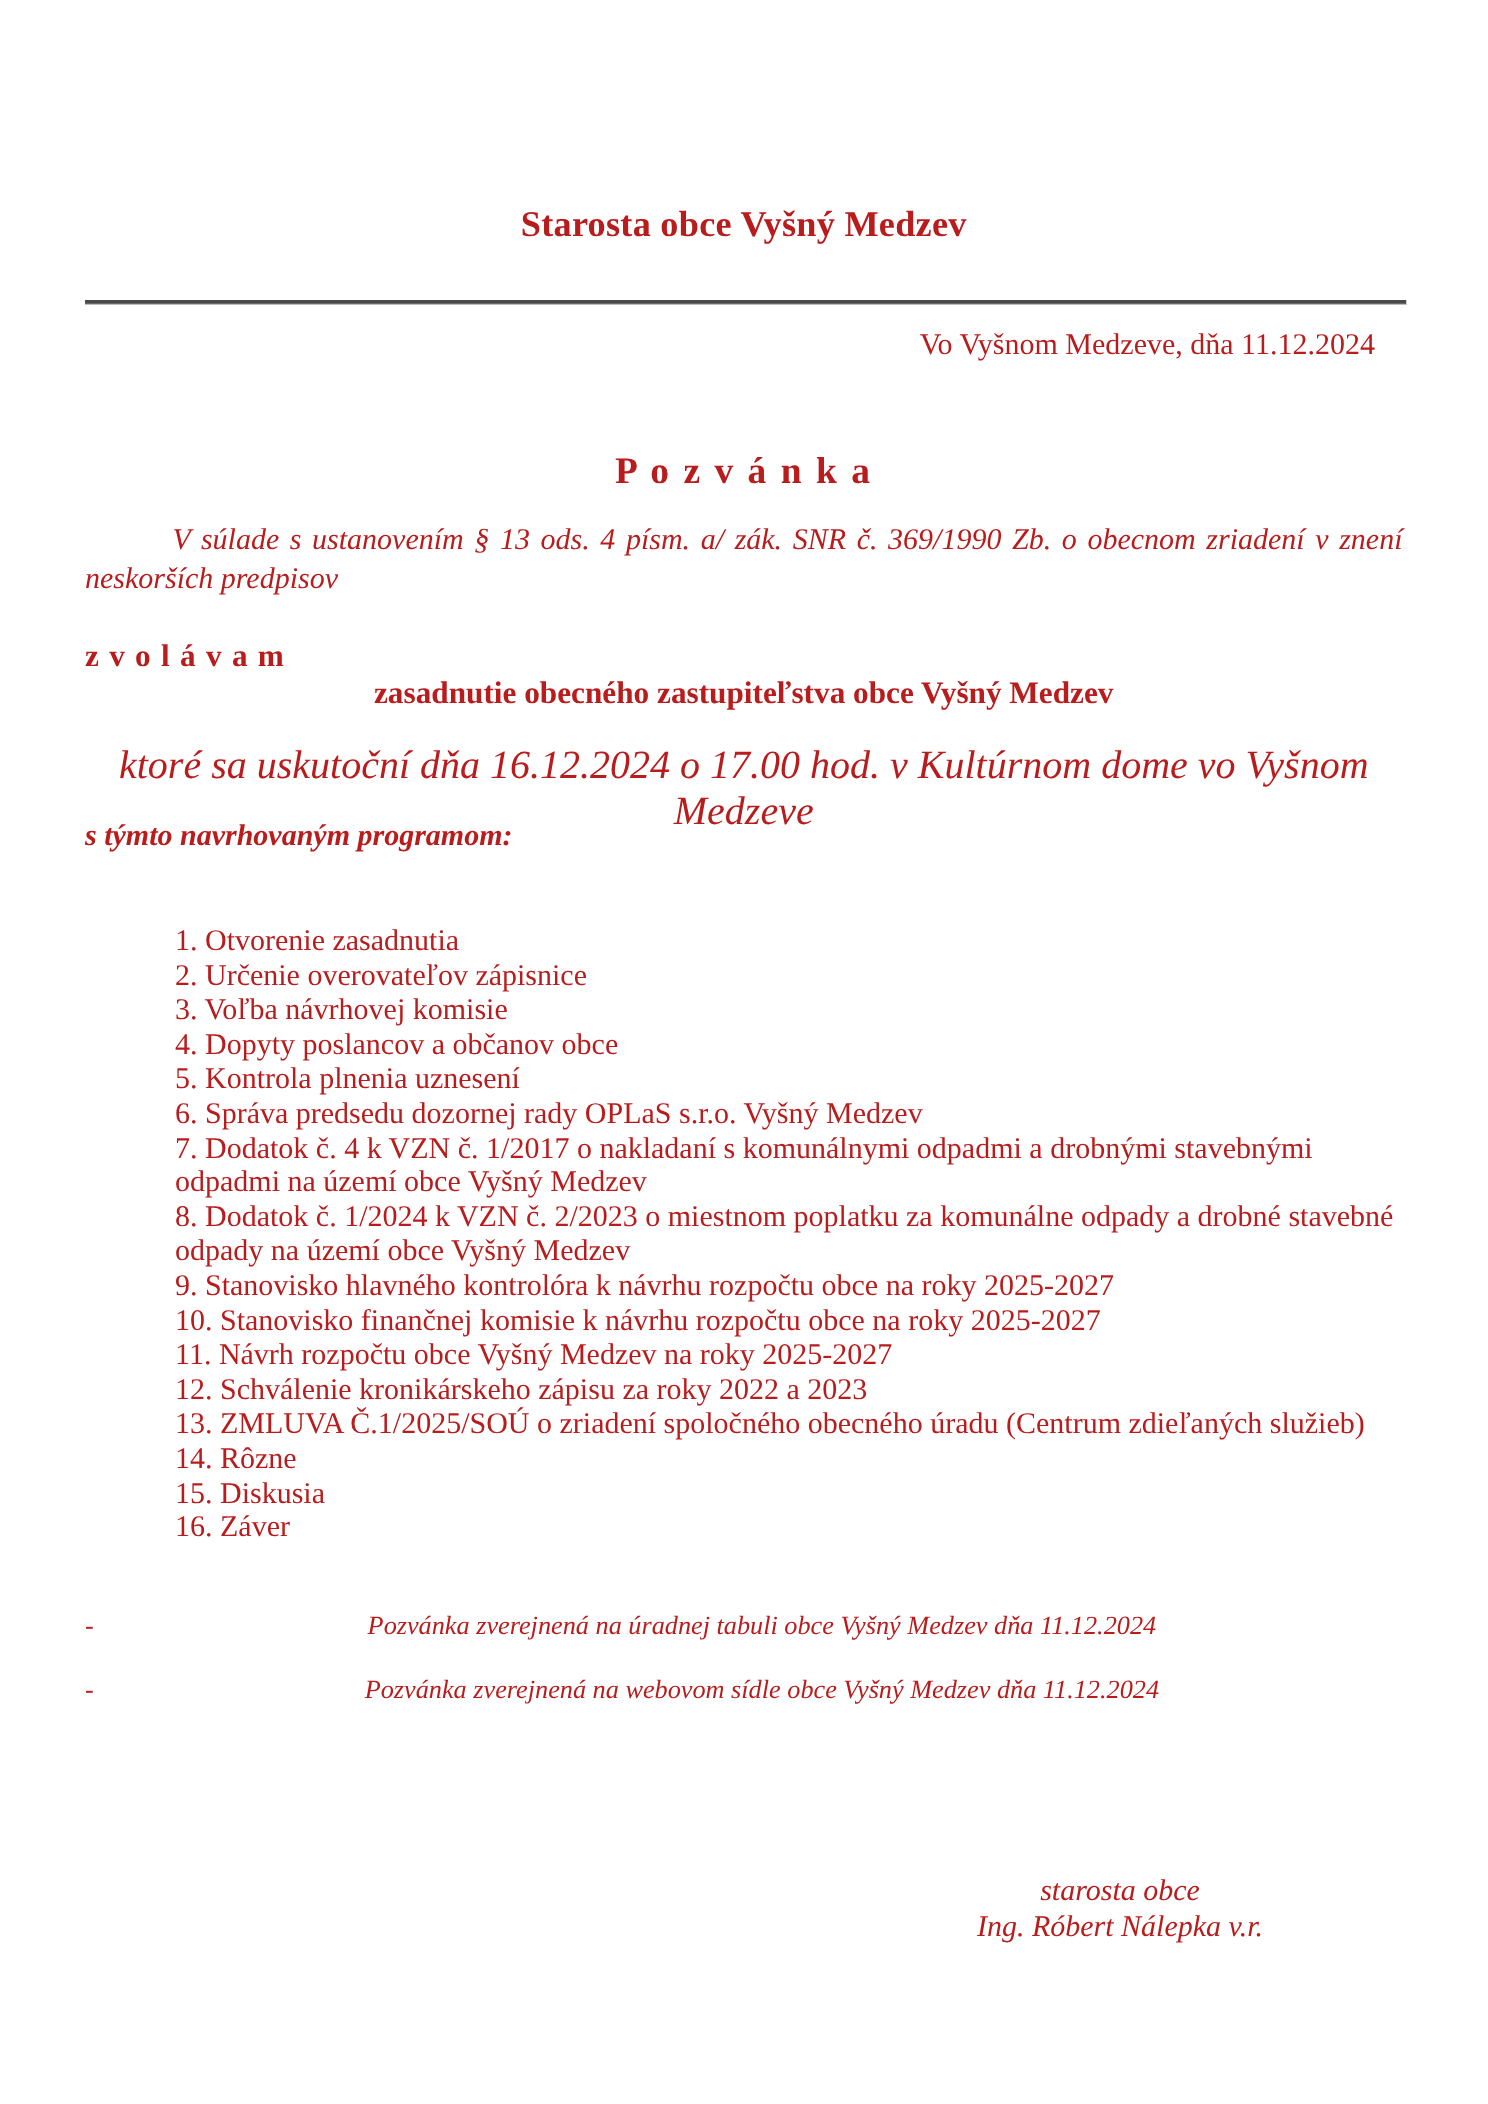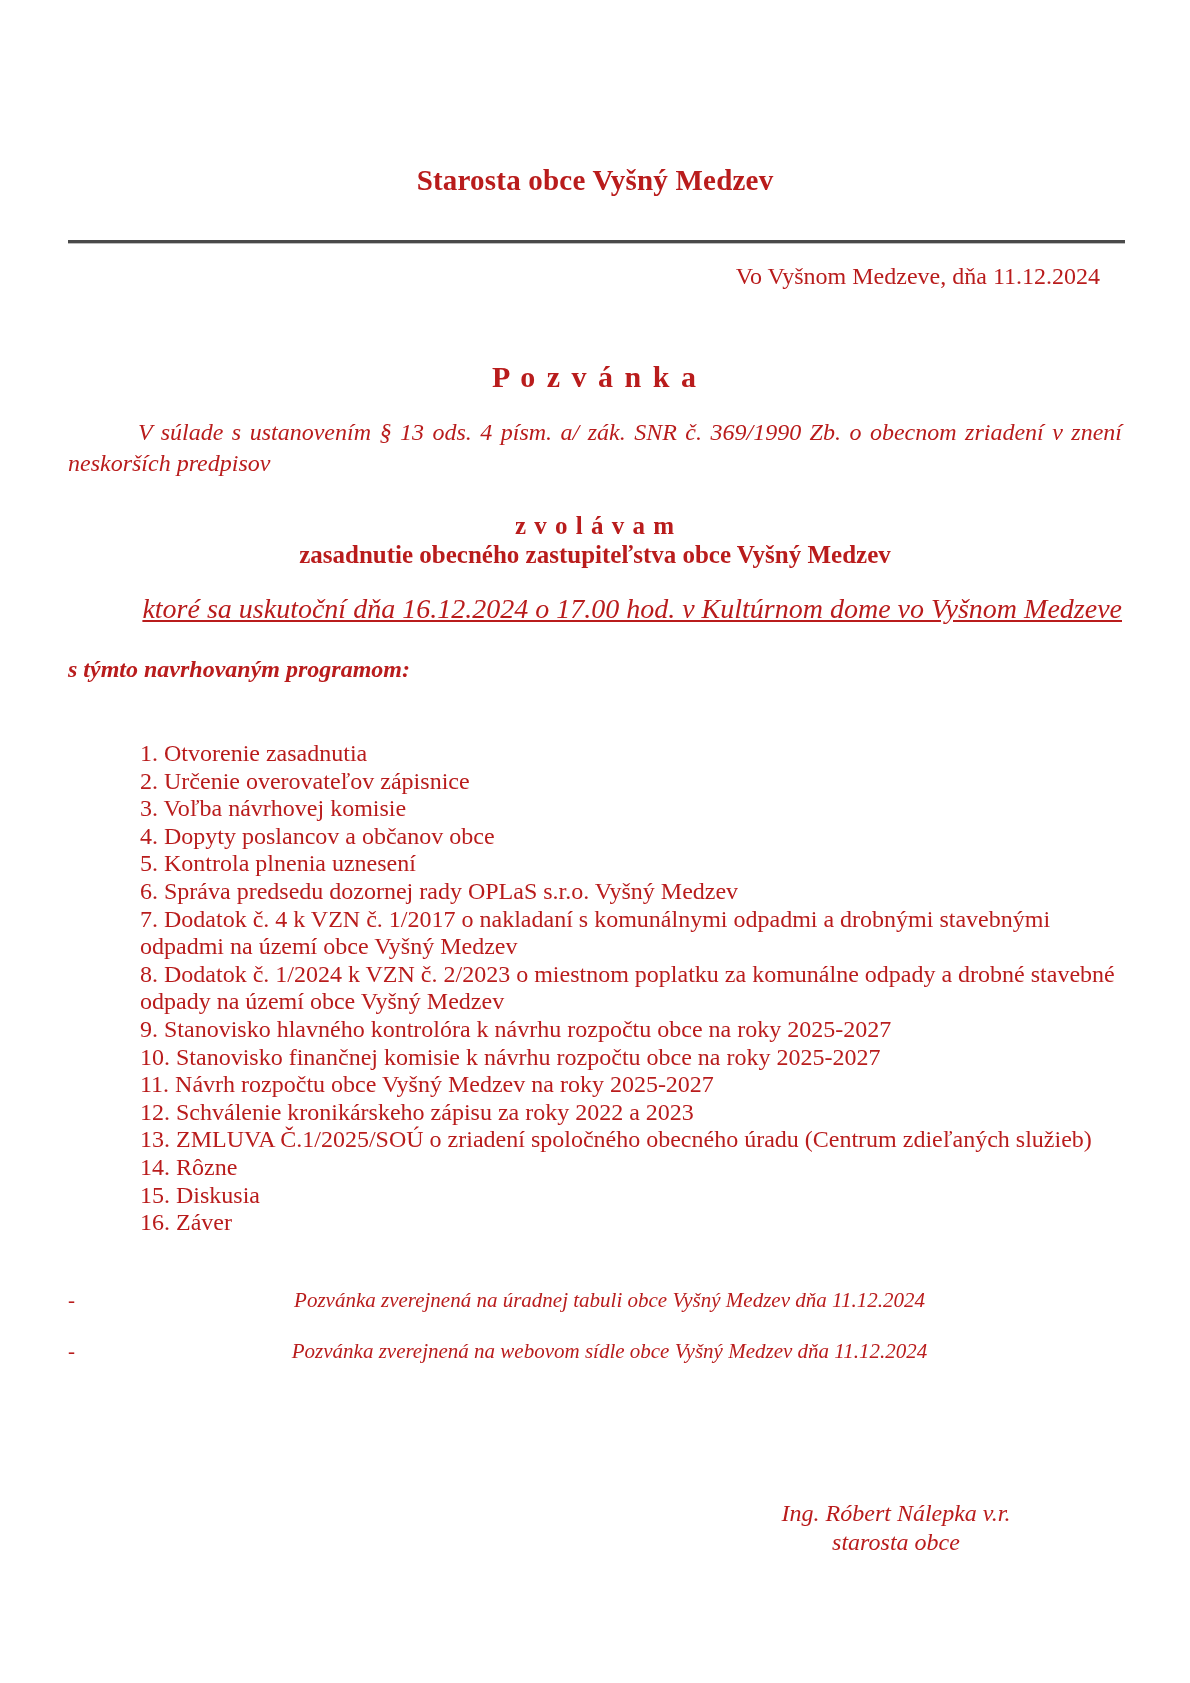--- a/index.html
+++ b/index.html
@@ -28,29 +28,29 @@
     position:absolute; top:360px; left:68px; width:1054px;
     text-align:center; font-weight:bold; font-size:30px; letter-spacing:2px;
   }
   .legal-intro {
     position:absolute; top:417px; left:68px; width:1054px; margin:0;
     font-style:italic; font-size:24px; line-height:31px;
     text-align:justify; text-indent:70px;
   }
   .convene-line {
     position:absolute; top:512px; left:68px; width:1054px;
-    text-align:center; font-weight:bold; font-size:25px; letter-spacing:1px;
+    text-align:left; font-weight:bold; font-size:25px; letter-spacing:1px;
   }
   .convene-subject {
     position:absolute; top:541px; left:68px; width:1054px;
     text-align:center; font-weight:bold; font-size:25px;
   }
   .meeting-info {
     position:absolute; top:593px; left:68px; width:1054px;
-    text-align:right; font-style:italic; font-size:28px;text-decoration:underline;
+    text-align:center; font-style:italic; font-size:32px;
   }
   .program-label {
     position:absolute; top:656px; left:68px;
     font-weight:bold; font-style:italic; font-size:24px;text-align:right;
   }
   .program-list {
     position:absolute; top:740px; left:140px; width:984px;
     font-size:24px; line-height:27.6px;
   }
   .program-item { margin:0; }
@@ -113,17 +113,17 @@
         <span class="note-dash">-</span>
         <span class="note-text">Pozvánka zverejnená na úradnej tabuli obce Vyšný Medzev dňa 11.12.2024</span>
       </div>
       <div class="note-row">
         <span class="note-dash">-</span>
         <span class="note-text">Pozvánka zverejnená na webovom sídle obce Vyšný Medzev dňa 11.12.2024</span>
       </div>
     </div>
 
   <div class="signature-block">
+    <div>starosta obce</div>
     <div>Ing. Róbert Nálepka v.r.</div>
-    <div>starosta obce</div>
   </div>
 
 </div>
 
 </body></html>

